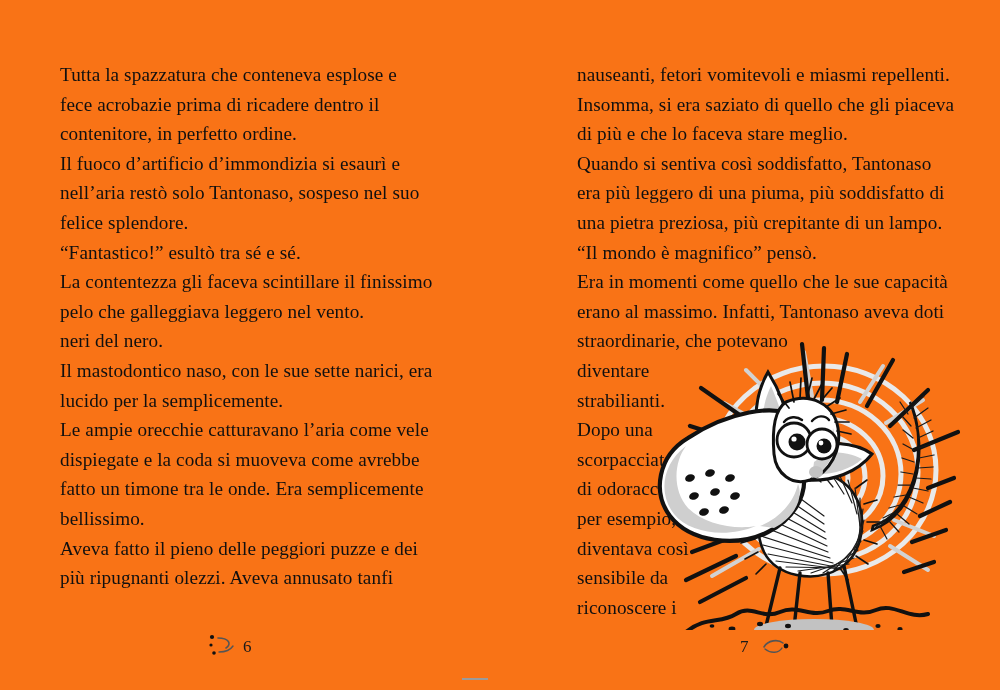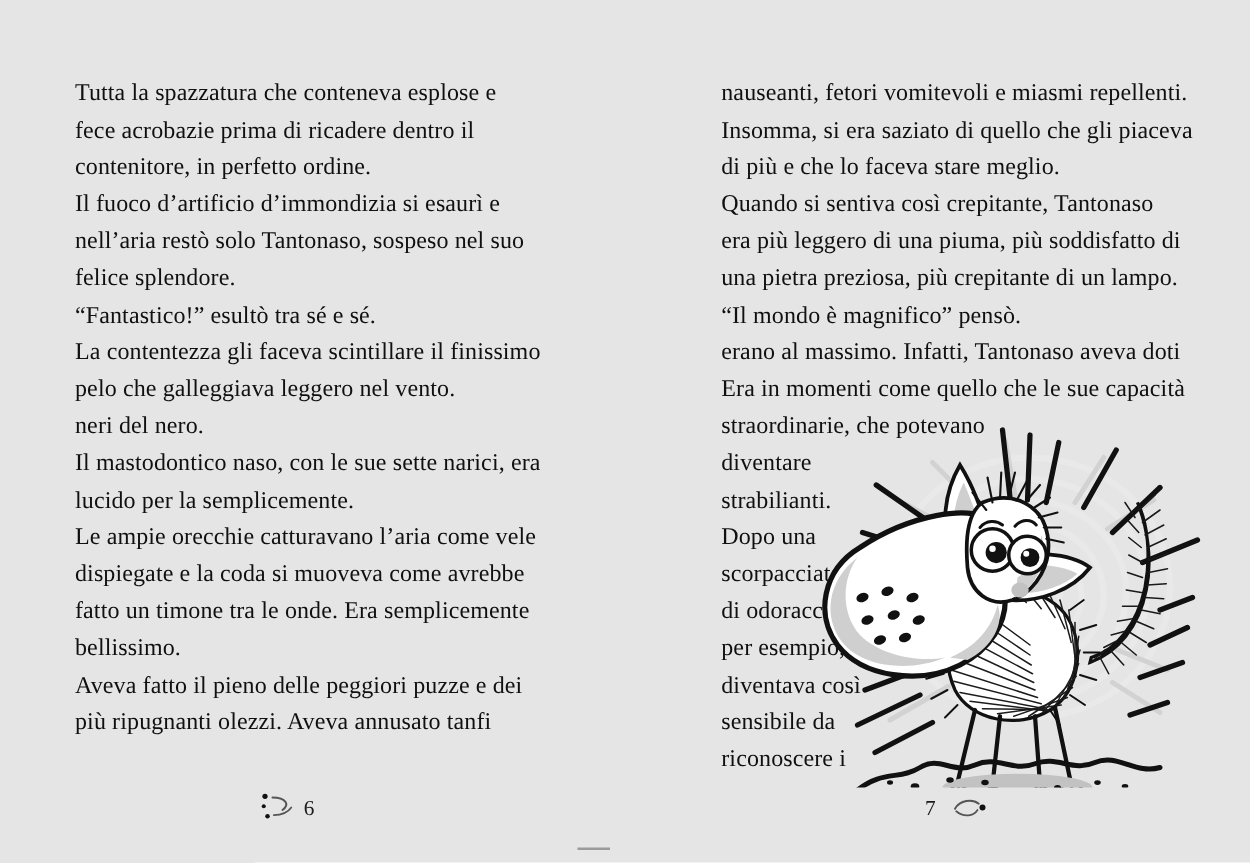--- a/index.html
+++ b/index.html
@@ -4,21 +4,21 @@
 <style>
   html, body {
     margin: 0;
     padding: 0;
     background: #ffffff;
   }
   #page {
     position: relative;
     width: 1000px;
     height: 690px;
-    background: #e5e5e5;
+    background: #f97316;
     overflow: hidden;
     font-family: "Liberation Serif", "DejaVu Serif", serif;
   }
 
   
   .column {
     position: absolute;
     top: 60px;
   }
   #left-column  { left: 60px;  width: 420px; }
@@ -103,26 +103,26 @@
       <span class="line">Aveva fatto il pieno delle peggiori puzze e dei</span>
       <span class="line">più ripugnanti olezzi. Aveva annusato tanfi</span>
     </div>
   </div>
 
   <div id="right-column" class="column">
     <div class="para">
       <span class="line">nauseanti, fetori vomitevoli e miasmi repellenti.</span>
       <span class="line">Insomma, si era saziato di quello che gli piaceva</span>
       <span class="line">di più e che lo faceva stare meglio.</span>
-      <span class="line">Quando si sentiva così crepitante, Tantonaso</span>
+      <span class="line">Quando si sentiva così soddisfatto, Tantonaso</span>
       <span class="line">era più leggero di una piuma, più soddisfatto di</span>
       <span class="line">una pietra preziosa, più crepitante di un lampo.</span>
       <span class="line">“Il mondo è magnifico” pensò.</span>
+      <span class="line">Era in momenti come quello che le sue capacità</span>
       <span class="line">erano al massimo. Infatti, Tantonaso aveva doti</span>
-      <span class="line">Era in momenti come quello che le sue capacità</span>
       <span class="line">straordinarie, che potevano</span>
       <span class="line narrow">diventare</span>
       <span class="line narrow">strabilianti.</span>
       <span class="line narrow">Dopo una</span>
       <span class="line narrow">scorpacciata</span>
       <span class="line narrow">di odoracci,</span>
       <span class="line narrow">per esempio,</span>
       <span class="line narrow">diventava così</span>
       <span class="line narrow">sensibile da</span>
       <span class="line narrow">riconoscere i</span>

